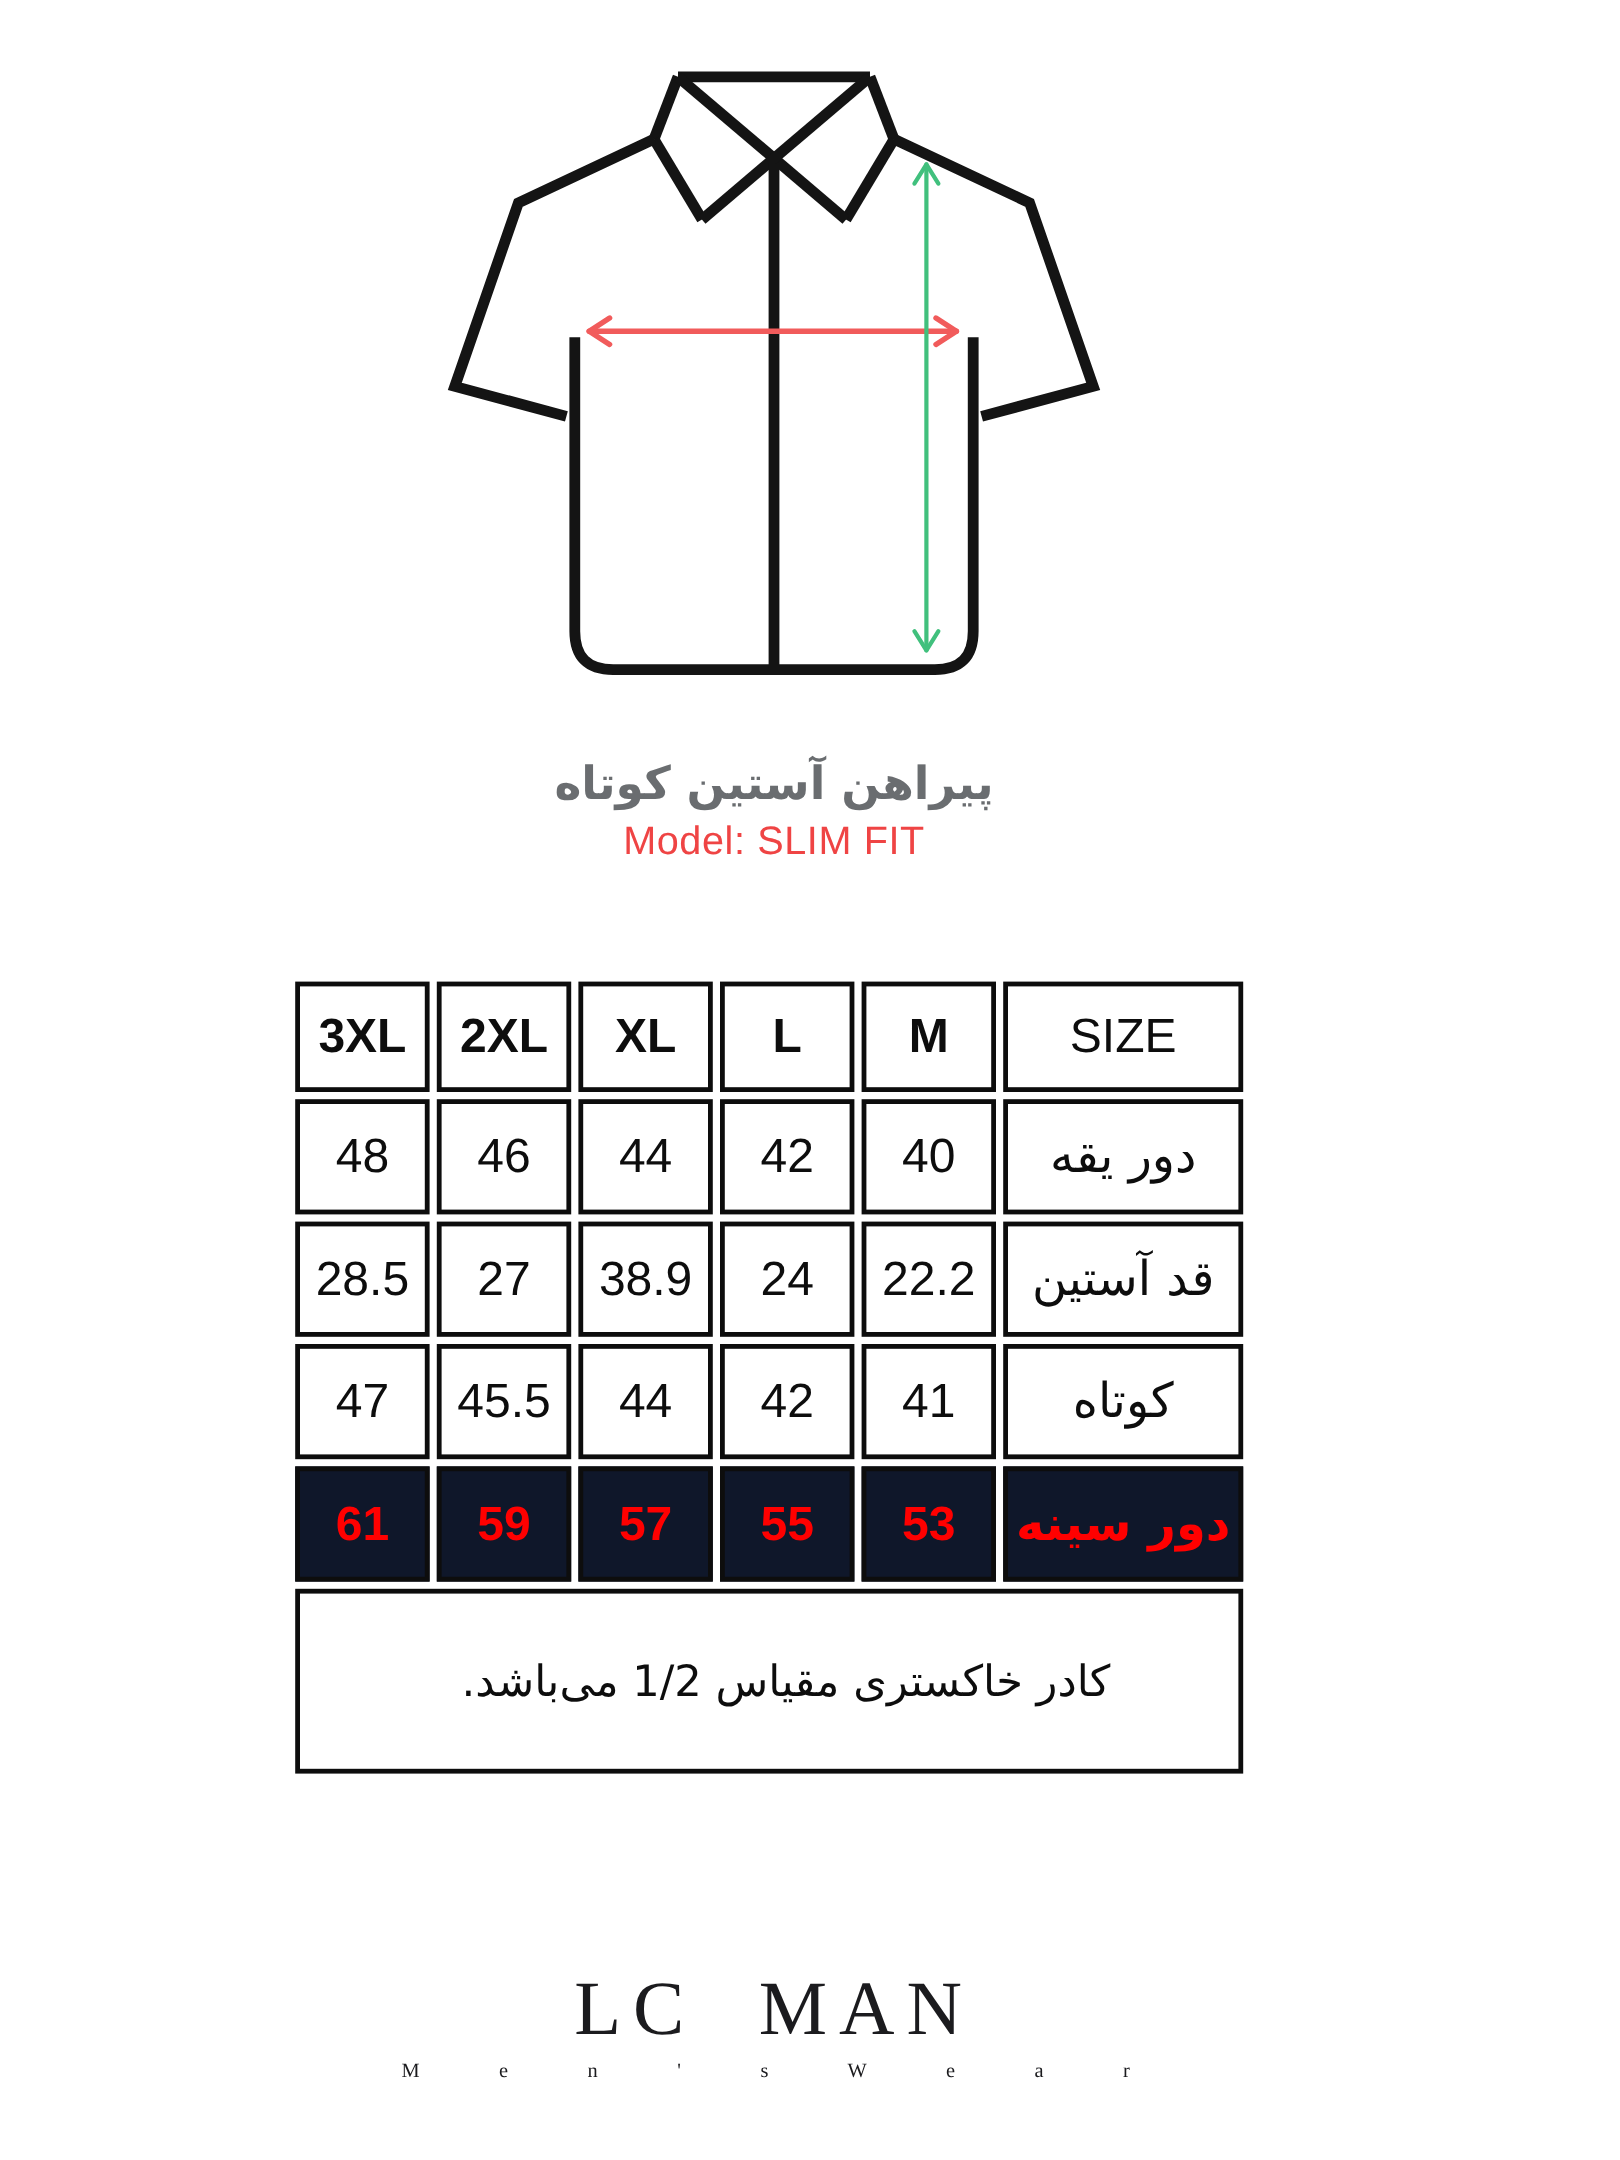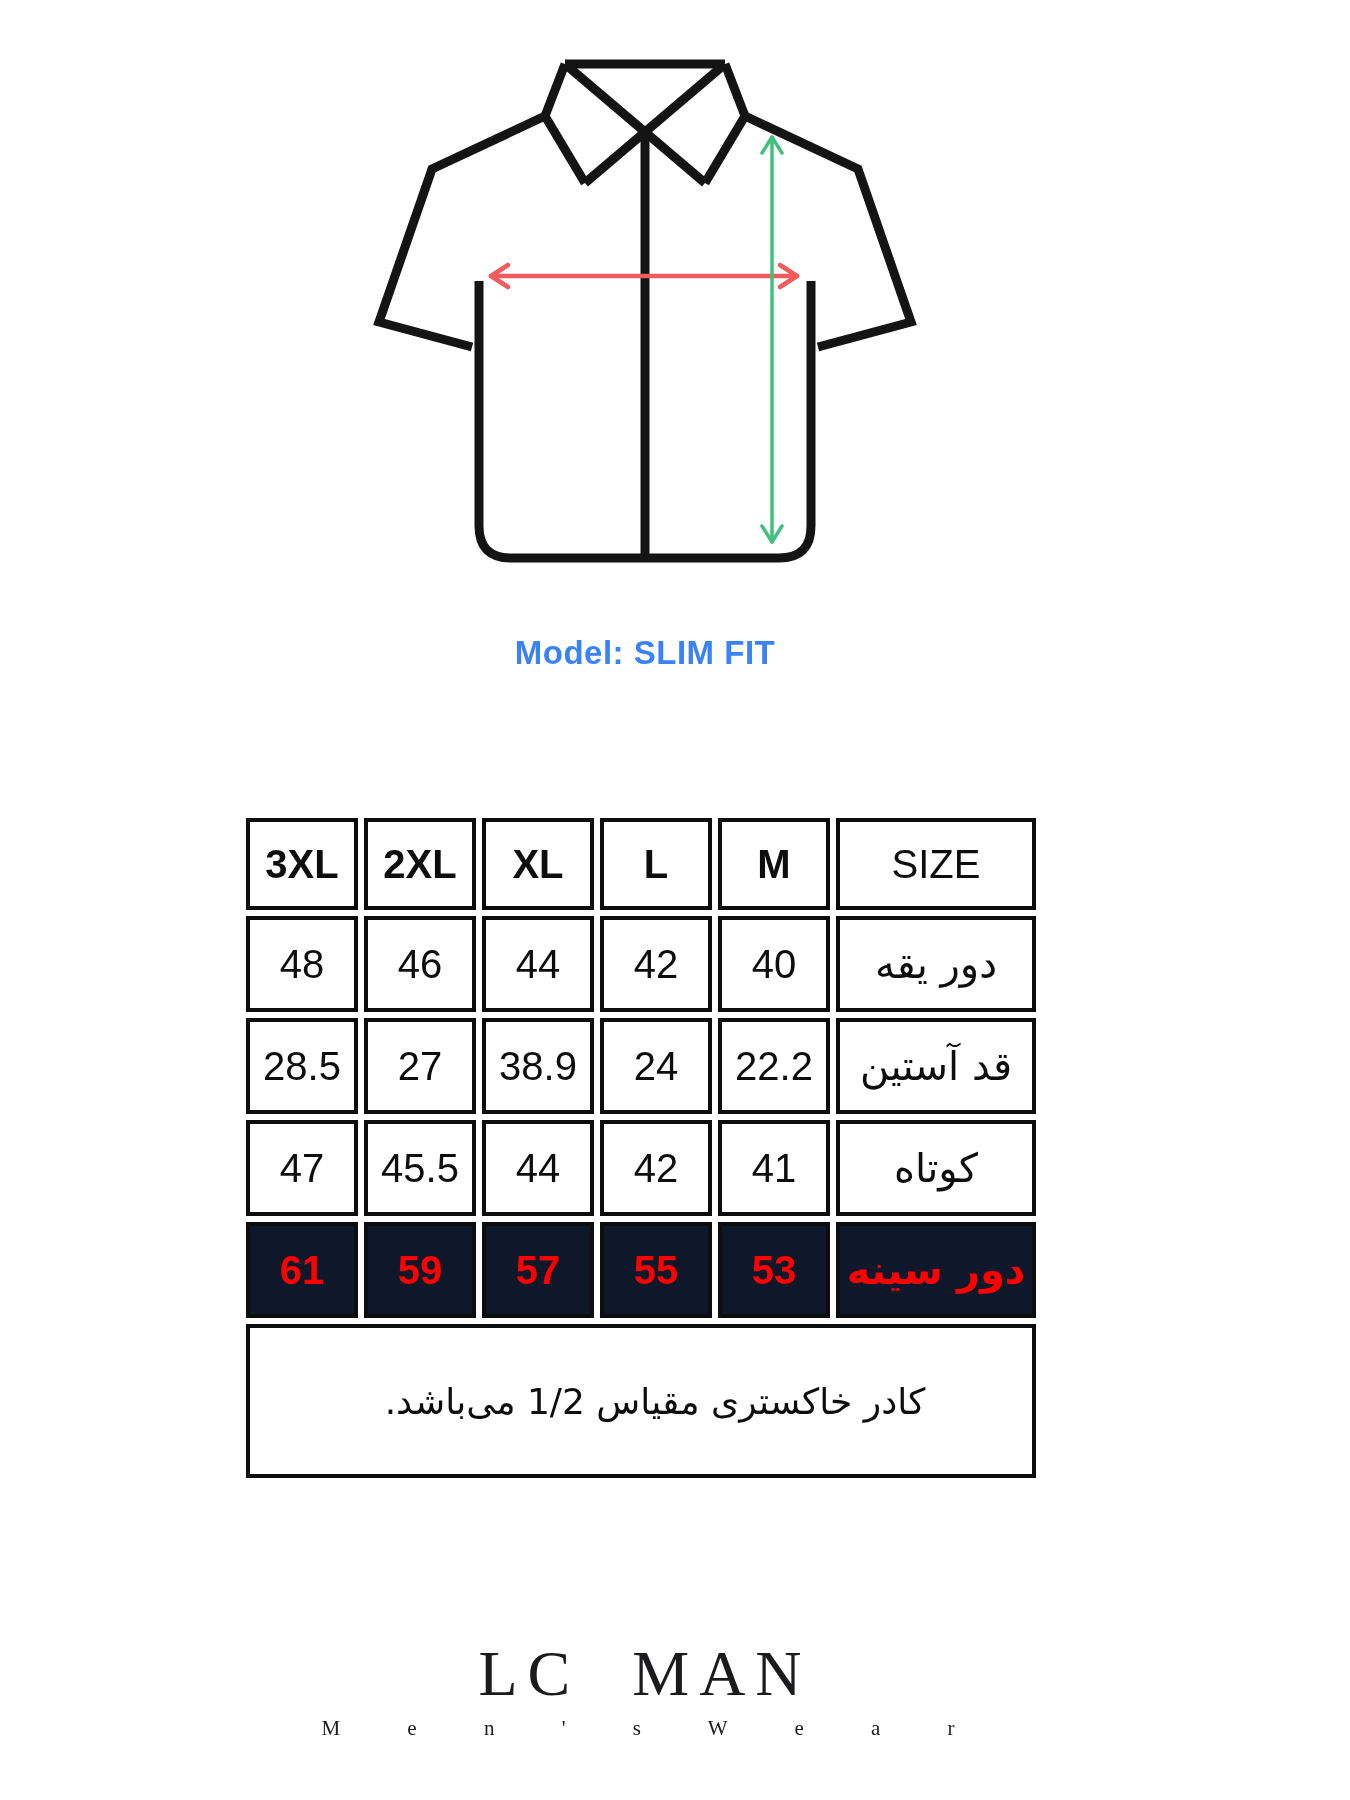--- a/index.html
+++ b/index.html
@@ -9,21 +9,21 @@
   }
   
   .shirt-wrap{position:absolute;left:345px;top:36px;width:600px;height:560px;}
   
   .caption{position:absolute;left:245px;top:630px;width:800px;text-align:center;}
   .caption .fa{
     direction:rtl;font-size:38px;font-weight:bold;color:#6a6d70;line-height:1.25;
     font-family:"DejaVu Sans",sans-serif;
   }
   .caption .model{
-    font-size:33px;font-weight:bold;color:#3b82f6;margin-top:4px;letter-spacing:0.5px;
+    font-size:33px;font-weight:normal;color:#ef4444;margin-top:4px;letter-spacing:0.5px;
   }
   
   table.size-table{
     position:absolute;left:240px;top:812px;
     border-collapse:separate;border-spacing:6px;table-layout:fixed;
   }
   table.size-table td{
     border:4px solid #0d0d0d;background:#ffffff;text-align:center;vertical-align:middle;
     font-size:40px;color:#0d0d0d;padding:0;
   }
@@ -39,21 +39,21 @@
   tr.row-length td{color:#00a651;}
   tr.note-row td{height:146px;direction:rtl;font-size:36px;font-family:"DejaVu Sans",sans-serif;padding-left:28px;}
   
   .logo{position:absolute;left:245px;top:1642px;width:800px;text-align:center;color:#1b1b1e;}
   .logo .brand{
     font-family:"Liberation Serif","DejaVu Serif",serif;
     font-size:64px;letter-spacing:10px;word-spacing:26px;line-height:1;
   }
   .logo .tagline{
     font-family:"Liberation Serif","DejaVu Serif",serif;
-    font-size:21px;letter-spacing:14px;word-spacing:34px;margin-top:10px;
+    font-size:17px;letter-spacing:14px;word-spacing:34px;margin-top:10px;
   }
 </style>
 </head>
 <body>
 
 <div class="page">
 
   <div class="shirt-wrap">
     <svg viewBox="0 0 600 560" width="600" height="560">
       <g fill="none" stroke="#141414" stroke-width="9" stroke-linejoin="miter" stroke-linecap="butt">
@@ -85,20 +85,21 @@
 
       <g fill="none" stroke="#41c07d" stroke-width="3.5" stroke-linecap="round" stroke-linejoin="round">
         <path d="M427,101 V506"></path>
         <path d="M417,117 L427,101 L437,117"></path>
         <path d="M417,490 L427,506 L437,490"></path>
       </g>
     </svg>
   </div>
 
   <div class="caption">
+    <div class="fa">پیراهن آستین کوتاه</div>
     <div class="model">Model: SLIM FIT</div>
   </div>
 
   <table class="size-table">
     <tbody>
         <tr class="hdr">
       <td class="c-num">3XL</td>
       <td class="c-num">2XL</td>
       <td class="c-num">XL</td>
       <td class="c-num">L</td>

